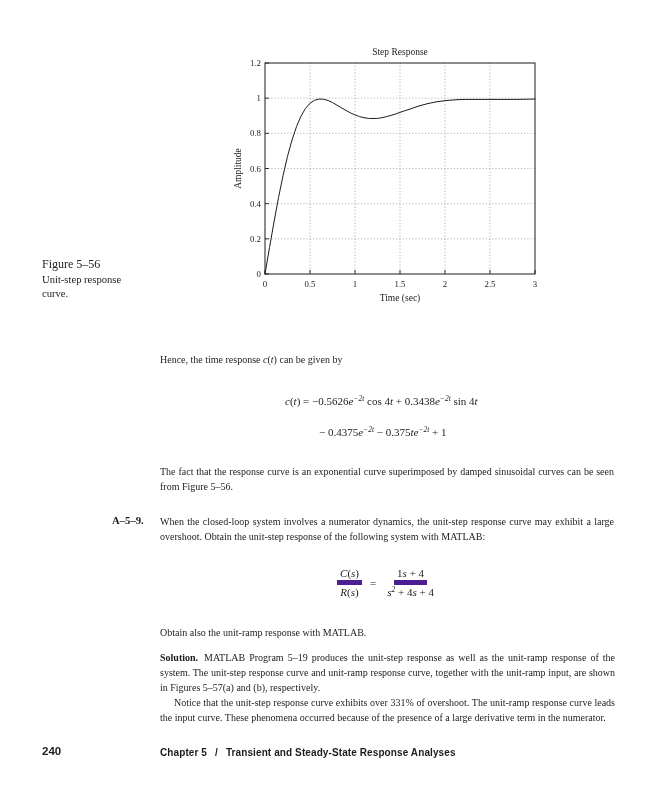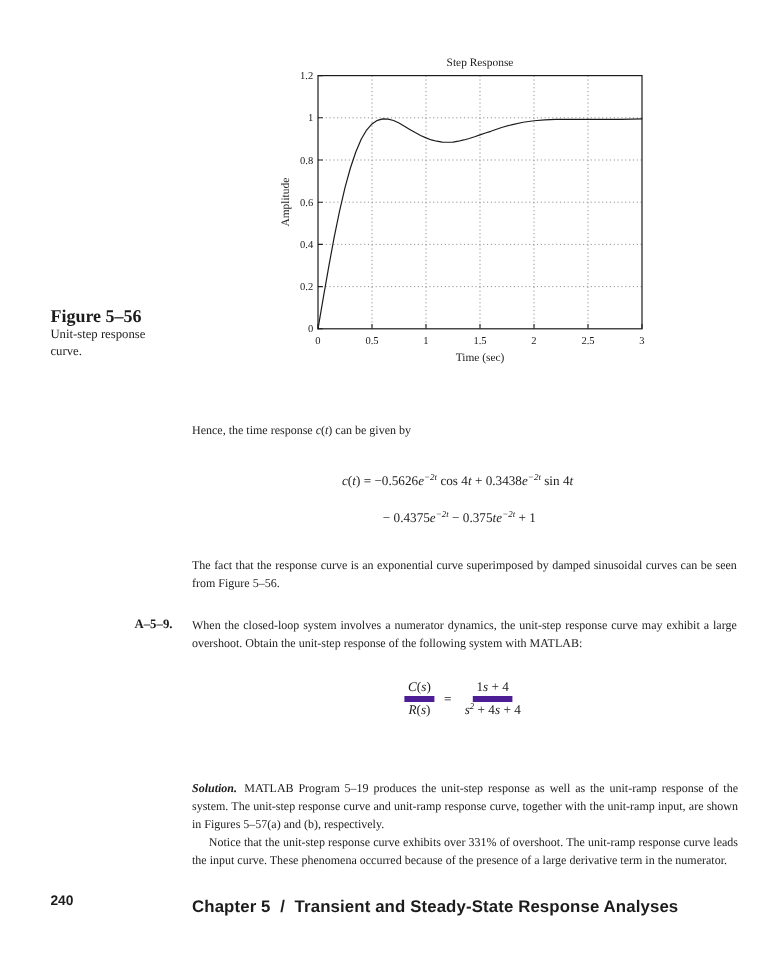--- a/index.html
+++ b/index.html
@@ -6,35 +6,35 @@
   .page{
     position:relative;width:653px;height:800px;background:#ffffff;
     font-family:"Liberation Serif",serif;color:#1c1c1c;overflow:hidden;
     margin:0 auto;
   }
   .abs{position:absolute;}
   p{margin:0;}
   .body{font-size:10px;line-height:15.2px;}
   .just{text-align:justify;}
   .indent{text-indent:14px;}
-  .bold{font-weight:bold;margin-right:6px;font-style:italic;}
+  .bold{font-weight:bold;margin-right:6px;}
   .caption{font-size:10.6px;line-height:13.8px;width:130px;}
-  .cap-bold{font-weight:bold;font-size:15px;margin-bottom:1px;}
+  .cap-bold{font-weight:normal;font-size:12px;margin-bottom:1px;}
   .prob-label{font-weight:bold;font-size:10.7px;}
   .eq{font-size:11px;white-space:nowrap;}
   .seg-up{font-style:normal;}
   .seg-it{font-style:italic;}
   .seg-sup{font-style:italic;font-size:7.5px;position:relative;top:-4px;margin-top:38px;}
   .tf-row{display:flex;justify-content:center;align-items:center;font-size:11px;}
   .frac{display:inline-flex;flex-direction:column;align-items:center;}
   .frac .num{padding:0 3px 1px;border-bottom:5px solid #4c1d95;}
   .frac .den{padding:1px 3px 0;}
   .eqsign{margin:0 8px;}
   .pagenum{font-family:"Liberation Sans",sans-serif;font-weight:bold;font-size:11.5px;}
-  .footer{font-family:"Liberation Sans",sans-serif;font-weight:bold;font-size:14px;letter-spacing:0.1px;}
+  .footer{font-family:"Liberation Sans",sans-serif;font-weight:bold;font-size:10px;letter-spacing:0.1px;}
   .fsep{margin:0 8px;}
   
   .grid{stroke:#8f8f8f;stroke-width:0.8;stroke-dasharray:1 2.2;}
   .axis-box{fill:none;stroke:#1c1c1c;stroke-width:1;}
   .tick{stroke:#1c1c1c;stroke-width:0.9;}
   .tick-label{font-family:"Liberation Serif",serif;font-size:8.8px;fill:#1c1c1c;}
   .chart-title,.axis-label{font-family:"Liberation Serif",serif;font-size:9.5px;fill:#1c1c1c;}
   .curve{fill:none;stroke:#1c1c1c;stroke-width:1;stroke-linejoin:round;stroke-linecap:round;}
 </style>
 </head>
@@ -109,20 +109,21 @@
       <span class="num"><span class="seg-it">C</span><span class="seg-up">(</span><span class="seg-it">s</span><span class="seg-up">)</span></span>
       <span class="den"><span class="seg-it">R</span><span class="seg-up">(</span><span class="seg-it">s</span><span class="seg-up">)</span></span>
     </span>
     <span class="eqsign">=</span>
     <span class="frac">
       <span class="num"><span class="seg-up">1</span><span class="seg-it">s</span><span class="seg-up"> + 4</span></span>
       <span class="den"><span class="seg-it">s</span><span class="seg-sup">2</span><span class="seg-up"> + 4</span><span class="seg-it">s</span><span class="seg-up"> + 4</span></span>
     </span>
   </div>
 
+  <p class="abs body" style="left:160px;top:625px;">Obtain also the unit-ramp response with MATLAB.</p>
 
   <p class="abs body just" style="left:160px;top:650px;width:455px;"><span class="bold">Solution.</span><span>MATLAB Program 5–19 produces the unit-step response as well as the unit-ramp response of the system. The unit-step response curve and unit-ramp response curve, together with the unit-ramp input, are shown in Figures 5–57(a) and (b), respectively.</span></p>
 
   <p class="abs body just indent" style="left:160px;top:695px;width:455px;">Notice that the unit-step response curve exhibits over 331% of overshoot. The unit-ramp response curve leads the input curve. These phenomena occurred because of the presence of a large derivative term in the numerator.</p>
 
   <div class="abs pagenum" style="left:42px;top:745px;">240</div>
   <div class="abs footer" style="left:160px;top:747px;">
     <span>Chapter 5</span><span class="fsep">/</span><span>Transient and Steady-State Response Analyses</span>
   </div>
 

